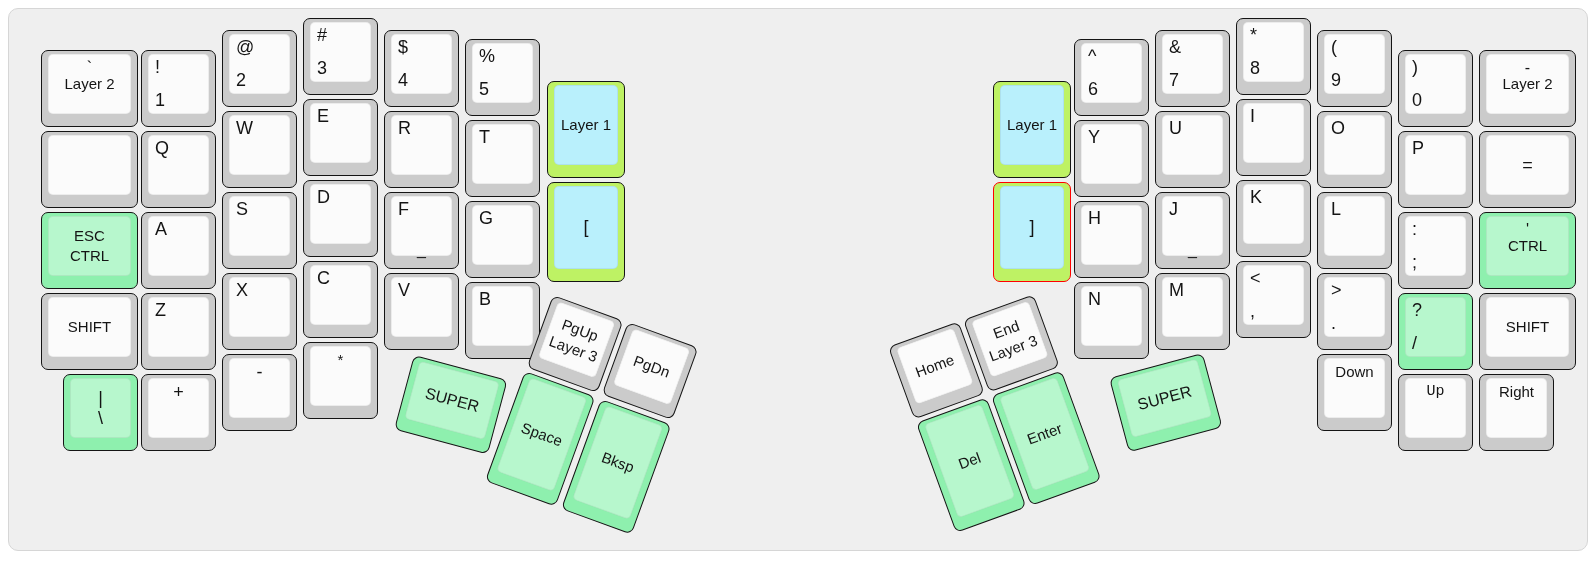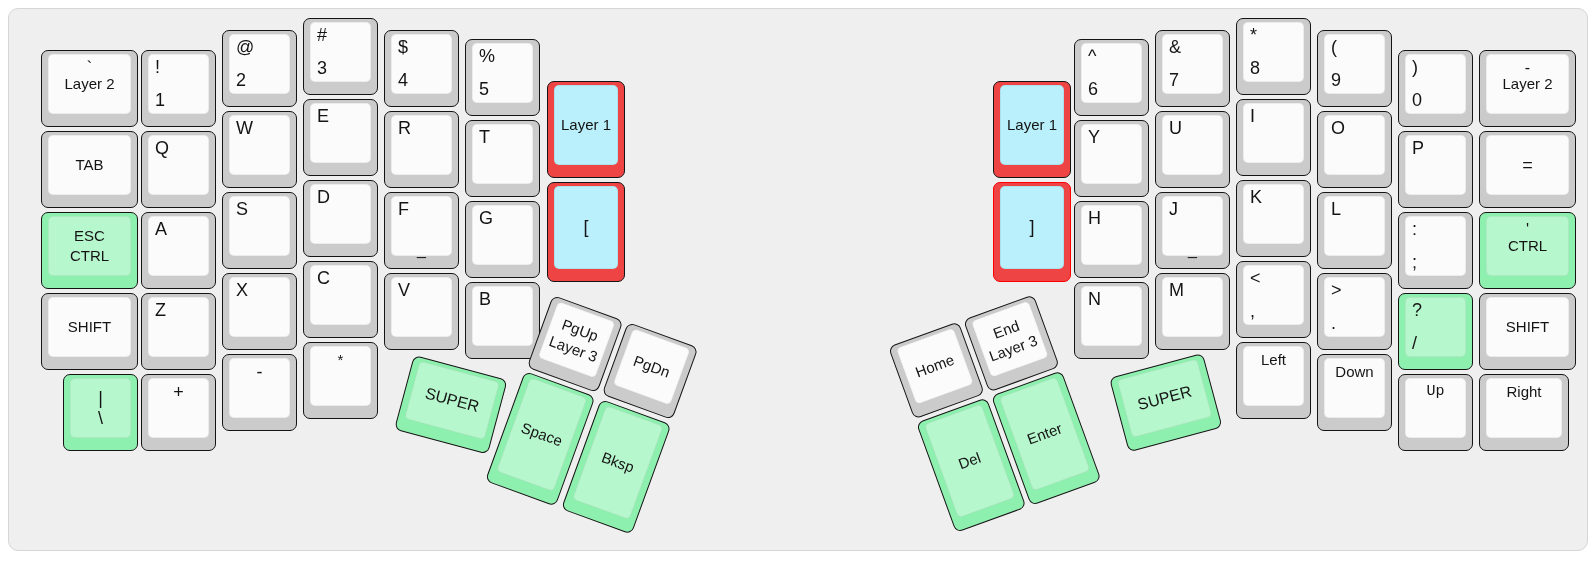--- a/index.html
+++ b/index.html
@@ -5,21 +5,21 @@
   html,body{margin:0;padding:0;background:#ffffff;}
   #stage{position:relative;width:1596px;height:567px;background:#ffffff;overflow:hidden;
          font-family:"Liberation Sans","DejaVu Sans",sans-serif;}
   #panel{position:absolute;left:8px;top:8px;width:1578px;height:541px;background:#efefef;
          border:1px solid #d6d6d6;border-radius:10px;}
   .key{position:absolute;box-sizing:border-box;border:1.5px solid #141414;border-radius:7px;}
   .key .cap{position:absolute;left:6px;right:6px;top:3px;bottom:12px;border-radius:5px;
             border:1px solid rgba(0,0,0,0.06);}
   .key.white{background:#cbcbcb}  .key.white .cap{background:#fbfbfb}
   .key.green{background:#8ef0ae}  .key.green .cap{background:#b7f7cd}
-  .key.blue{background:#ef4444}   .key.blue .cap{background:#b9f0fc}
+  .key.blue{background:#bef264}   .key.blue .cap{background:#b9f0fc}
   .key.selected{border-color:#ff0000}
   .lg{position:absolute;z-index:2;color:#141414;font-size:18px;line-height:24px;
       white-space:pre-line;pointer-events:none;}
   .lg.tl{left:13px;top:4px;}
   .lg.bl{left:13px;bottom:14px;}
   .lg.tc{left:0;right:0;top:5px;text-align:center;}
   .lg.mid{left:0;right:0;top:0;bottom:10px;display:flex;flex-direction:column;
           align-items:center;justify-content:center;text-align:center;
           font-size:15px;line-height:20px;}
   .lg.home{left:0;right:0;bottom:11px;text-align:center;font-size:16px;line-height:14px;}
@@ -29,21 +29,20 @@
 
 <div id="stage">
   <div id="panel">
       <div class="key white" style="left: 32px; top: 41px; width: 97px; height: 77px;">
         <div class="cap"></div>
         <span class="lg tc" style="font-size: 16px;">`</span>
         <span class="lg mid">Layer 2</span>
       </div>
       <div class="key white" style="left: 32px; top: 122px; width: 97px; height: 77px;">
         <div class="cap"></div>
-        <span class="lg mid">TAB</span>
       </div>
       <div class="key green" style="left: 32px; top: 203px; width: 97px; height: 77px;">
         <div class="cap"></div>
         <span class="lg mid">ESC
 CTRL</span>
       </div>
       <div class="key white" style="left: 32px; top: 284px; width: 97px; height: 77px;">
         <div class="cap"></div>
         <span class="lg mid">SHIFT</span>
       </div>
@@ -233,24 +232,20 @@
       </div>
       <div class="key white" style="left: 1227px; top: 171px; width: 75px; height: 77px;">
         <div class="cap"></div>
         <span class="lg tl">K</span>
       </div>
       <div class="key white" style="left: 1227px; top: 252px; width: 75px; height: 77px;">
         <div class="cap"></div>
         <span class="lg tl">&lt;</span>
         <span class="lg bl">,</span>
       </div>
-      <div class="key white" style="left: 1227px; top: 333px; width: 75px; height: 77px;">
-        <div class="cap"></div>
-        <span class="lg tc" style="font-size: 15px;">Left</span>
-      </div>
       <div class="key white" style="left: 1308px; top: 21px; width: 75px; height: 77px;">
         <div class="cap"></div>
         <span class="lg tl">(</span>
         <span class="lg bl">9</span>
       </div>
       <div class="key white" style="left: 1308px; top: 102px; width: 75px; height: 77px;">
         <div class="cap"></div>
         <span class="lg tl">O</span>
       </div>
       <div class="key white" style="left: 1308px; top: 183px; width: 75px; height: 77px;">
@@ -300,21 +295,21 @@
       </div>
       <div class="key green" style="left: 1470px; top: 203px; width: 97px; height: 77px;">
         <div class="cap"></div>
         <span class="lg tc" style="font-size: 16px;">'</span>
         <span class="lg mid">CTRL</span>
       </div>
       <div class="key white" style="left: 1470px; top: 284px; width: 97px; height: 77px;">
         <div class="cap"></div>
         <span class="lg mid">SHIFT</span>
       </div>
-      <div class="key white" style="left: 1470px; top: 365px; width: 90px; height: 77px;">
+      <div class="key white" style="left: 1470px; top: 365px; width: 75px; height: 77px;">
         <div class="cap"></div>
         <span class="lg tc" style="font-size: 15px;">Right</span>
       </div>
       <div class="key white" style="left: 879px; top: 338px; width: 75px; height: 77px; transform: rotate(-20deg); transform-origin: 0px 0px;">
         <div class="cap"></div>
         <span class="lg mid">Home</span>
       </div>
       <div class="key white" style="left: 954px; top: 311px; width: 75px; height: 77px; transform: rotate(-20deg); transform-origin: 0px 0px;">
         <div class="cap"></div>
         <span class="lg mid">End

